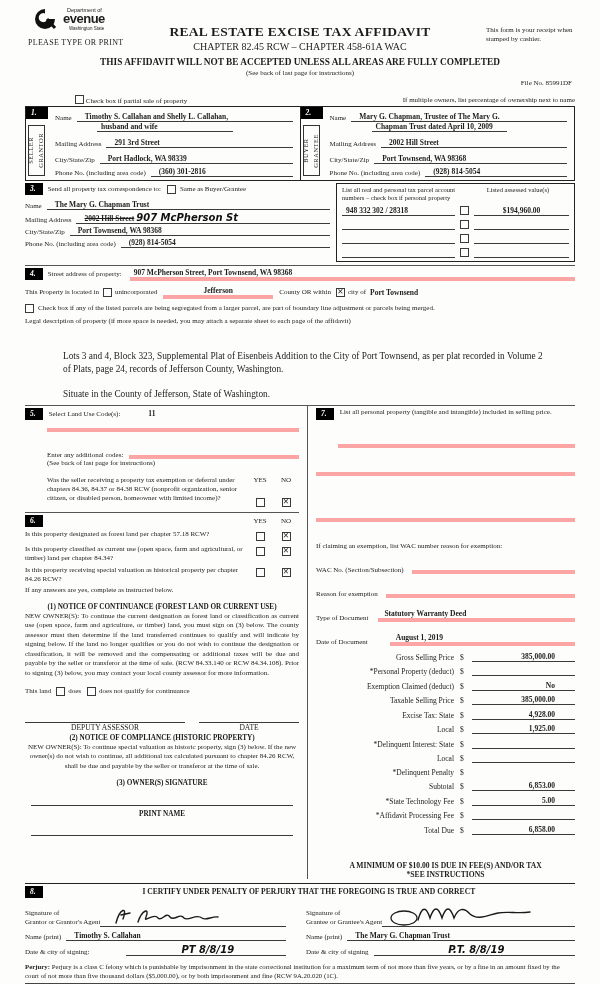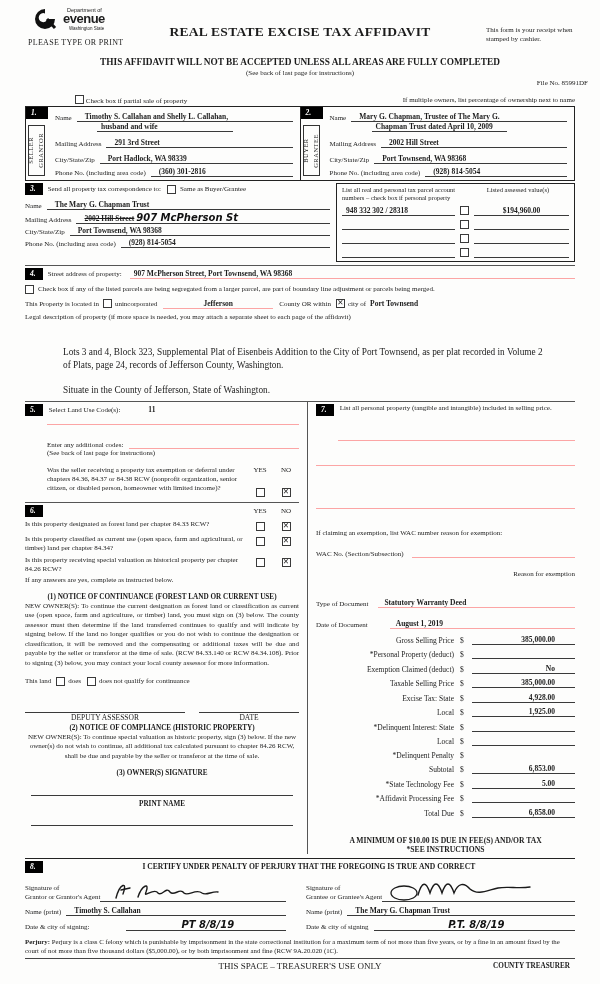--- a/index.html
+++ b/index.html
@@ -12,24 +12,24 @@
   .logo-dept{font-family:"Liberation Sans",sans-serif;font-size:5.5px;margin-left:14px;}
   .logo-name{font-family:"Liberation Sans",sans-serif;font-size:13px;font-weight:bold;letter-spacing:-0.5px;margin-left:10px;margin-top:-2px;}
   .logo-state{font-family:"Liberation Sans",sans-serif;font-size:4.5px;margin-left:16px;}
   .type-print{position:absolute;left:28px;top:38px;font-size:8px;letter-spacing:0.3px;}
   .title-block{position:absolute;left:120px;right:120px;top:24px;text-align:center;}
   .title{font-size:13.5px;font-weight:bold;letter-spacing:0.3px;}
   .subtitle{font-size:10px;margin-top:1px;}
   .receipt{position:absolute;right:22px;top:26px;width:92px;font-size:7px;line-height:1.25;}
   .warning{position:absolute;left:0;right:0;top:57px;text-align:center;font-weight:bold;font-size:9.3px;}
   .seeback{position:absolute;left:0;right:0;top:69px;text-align:center;font-size:7px;}
-  .fileno{position:absolute;right:12px;top:79px;font-size:7px;}
+  .fileno{position:absolute;right:28px;top:79px;font-size:7px;}
   
   .row{display:flex;align-items:flex-end;}
-  .ul{border-bottom:1px solid #fca5a5;}
+  .ul{border-bottom:4px solid #fca5a5;}
   .cb{display:inline-block;width:7px;height:7px;border:1px solid #3a3a3a;position:relative;vertical-align:-1px;flex:none;background:#fff;}
   .cb.checked::after{content:"\2715";position:absolute;left:0;top:-1px;width:7px;height:7px;font-size:7.5px;line-height:8px;text-align:center;color:#222;}
   .badge{display:inline-block;background:#000;color:#fff;font-weight:bold;font-size:7.5px;padding:1px 7px 2px 5px;font-style:italic;}
   .hand{font-family:"DejaVu Sans",sans-serif;font-style:italic;font-weight:bold;font-size:10px;color:#111;}
   
   .partial-row{display:flex;justify-content:space-between;padding:2px 25px 1px 75px;font-size:7px;align-items:center;}
   .parties{display:flex;border:1.4px solid #222;margin:0 25px;}
   .party{width:50%;display:flex;}
   .party+.party{border-left:1.4px solid #222;}
   .party-side{width:22px;flex:none;display:flex;flex-direction:column;}
@@ -105,20 +105,21 @@
       </svg>
       <div class="logo-text">
         <div class="logo-dept">Department of</div>
         <div class="logo-name">evenue</div>
         <div class="logo-state">Washington State</div>
       </div>
     </div>
     <div class="type-print">PLEASE TYPE OR PRINT</div>
     <div class="title-block">
       <div class="title">REAL ESTATE EXCISE TAX AFFIDAVIT</div>
+      <div class="subtitle">CHAPTER 82.45 RCW – CHAPTER 458-61A WAC</div>
     </div>
     <div class="receipt">This form is your receipt when stamped by cashier.</div>
     <div class="warning">THIS AFFIDAVIT WILL NOT BE ACCEPTED UNLESS ALL AREAS ARE FULLY COMPLETED</div>
     <div class="seeback">(See back of last page for instructions)</div>
     <div class="fileno">File No. 85991DF</div>
   </div>
 
   <div class="partial-row">
     <span><span class="cb"></span>
       <span>Check box if partial sale of property</span></span>
@@ -236,34 +237,34 @@
         <span class="pval"></span>
         </div>
     </div>
   </div>
 
   <div class="sec4">
     <div class="row" style="align-items:center;">
       <span class="badge">4.</span>
       <span style="padding-left:5px;">Street address of property:</span>
       <span class="ul" style="flex:1;margin-left:8px;font-weight:bold;font-size:7.5px;padding:0 4px;">907 McPherson Street, Port Townsend, WA  98368</span>
-    </div>
-    <div class="row" style="margin-top:5px;align-items:center;">
-      <span class="cb" style="margin-right:4px;"></span>
-      <span>Check box if any of the listed parcels are being segregated from a larger parcel, are part of boundary line adjustment or parcels being merged.</span>
     </div>
     <div class="row" style="margin-top:5px;align-items:center;">
       <span>This Property is located in</span>
       <span class="cb" style="margin:0 3px 0 4px;"></span>
       <span>unincorporated</span>
       <span class="ul" style="width:110px;margin:0 6px;text-align:center;font-weight:bold;font-size:7.5px;">Jefferson</span>
       <span>County OR  within</span>
       <span class="cb checked" style="margin:0 3px 0 5px;"></span>
       <span>city of</span>
       <span style="font-weight:bold;font-size:7.5px;padding-left:4px;">Port Townsend</span>
+    </div>
+    <div class="row" style="margin-top:5px;align-items:center;">
+      <span class="cb" style="margin-right:4px;"></span>
+      <span>Check box if any of the listed parcels are being segregated from a larger parcel, are part of boundary line adjustment or parcels being merged.</span>
     </div>
     <div style="margin-top:4px;">Legal description of property (if more space is needed, you may attach a separate sheet to each page of the affidavit)</div>
     <div class="legal-text">Lots 3 and 4, Block 323, Supplemental Plat of Eisenbeis Addition to the City of Port Townsend, as per plat recorded in Volume 2 of Plats, page 24, records of Jefferson County, Washington.</div>
     <div class="situate">Situate in the County of Jefferson, State of Washington.</div>
   </div>
 
   <div class="main">
 
     <div class="col-l">
       <div style="border-bottom:1px solid #555;padding-bottom:4px;">
@@ -294,21 +295,21 @@
       </div>
 
       <div style="padding-top:2px;">
         <div style="display:flex;align-items:center;">
           <span class="badge">6.</span>
           <span style="flex:1;"></span>
           <span class="yn-col" style="font-size:7px;">YES</span>
           <span class="yn-col" style="font-size:7px;">NO</span>
         </div>
         <div class="qrow">
-          <div class="q">Is this property designated as forest land per chapter 84.33 RCW?</div>
+          <div class="q">Is this property designated as forest land per chapter 57.18 RCW?</div>
           <span class="yn-col"><span class="cb"></span></span>
           <span class="yn-col"><span class="cb checked"></span></span>
         </div>
         <div class="qrow">
           <div class="q">Is this property classified as current use (open space, farm and agricultural, or timber) land per chapter 84.34?</div>
           <span class="yn-col"><span class="cb"></span></span>
           <span class="yn-col"><span class="cb checked"></span></span>
         </div>
         <div class="qrow">
           <div class="q">Is this property receiving special valuation as historical property per chapter 84.26 RCW?</div>
@@ -354,21 +355,21 @@
       <div class="ul" style="margin:16px 0 0 22px;min-height:8px;"></div>
       <div class="ul" style="margin:16px 0 0 0;min-height:8px;"></div>
       <div class="ul" style="margin:34px 0 0 0;min-height:8px;"></div>
 
       <div style="margin-top:20px;">If claiming an exemption, list WAC number reason for exemption:</div>
 
       <div class="row" style="margin-top:12px;align-items:flex-end;">
         <span>WAC No. (Section/Subsection)</span>
         <span class="ul" style="flex:1;margin-left:8px;min-height:8px;"></span>
       </div>
-      <div class="row" style="margin-top:12px;align-items:flex-end;flex-direction:column;">
+      <div class="row" style="margin-top:12px;align-items:flex-end;">
         <span>Reason for exemption</span>
         <span class="ul" style="flex:1;margin-left:8px;min-height:8px;"></span>
       </div>
       <div class="row" style="margin-top:11px;align-items:flex-end;">
         <span>Type of Document</span>
         <span class="ul" style="flex:1;margin-left:10px;font-weight:bold;font-size:7.5px;padding-left:6px;">Statutory Warranty Deed</span>
       </div>
       <div class="row" style="margin-top:11px;align-items:flex-end;">
         <span>Date of Document</span>
         <span class="ul" style="flex:1;margin-left:22px;font-weight:bold;font-size:7.5px;padding-left:6px;">August 1, 2019</span>
@@ -435,21 +436,21 @@
             <span class="fee-d">$</span>
             <span class="fee-v"></span>
           </div>
         <div class="fee-row">
             <span class="fee-lbl">Total Due</span>
             <span class="fee-d">$</span>
             <span class="fee-v">6,858.00</span>
           </div>
       </div>
 
-      <div class="center-b" style="margin-top:18px;font-size:7.6px;">A MINIMUM OF $10.00 IS DUE IN FEE(S) AND/OR TAX</div>
+      <div class="center-b" style="margin-top:26px;font-size:7.6px;">A MINIMUM OF $10.00 IS DUE IN FEE(S) AND/OR TAX</div>
       <div class="center-b" style="font-size:7.6px;">*SEE INSTRUCTIONS</div>
     </div>
   </div>
 
   <div class="sec8">
     <div class="certify-row">
       <span class="badge">8.</span>
       <span class="certify">I CERTIFY UNDER PENALTY OF PERJURY THAT THE FOREGOING IS TRUE AND CORRECT</span>
     </div>
     <div class="sigs">

